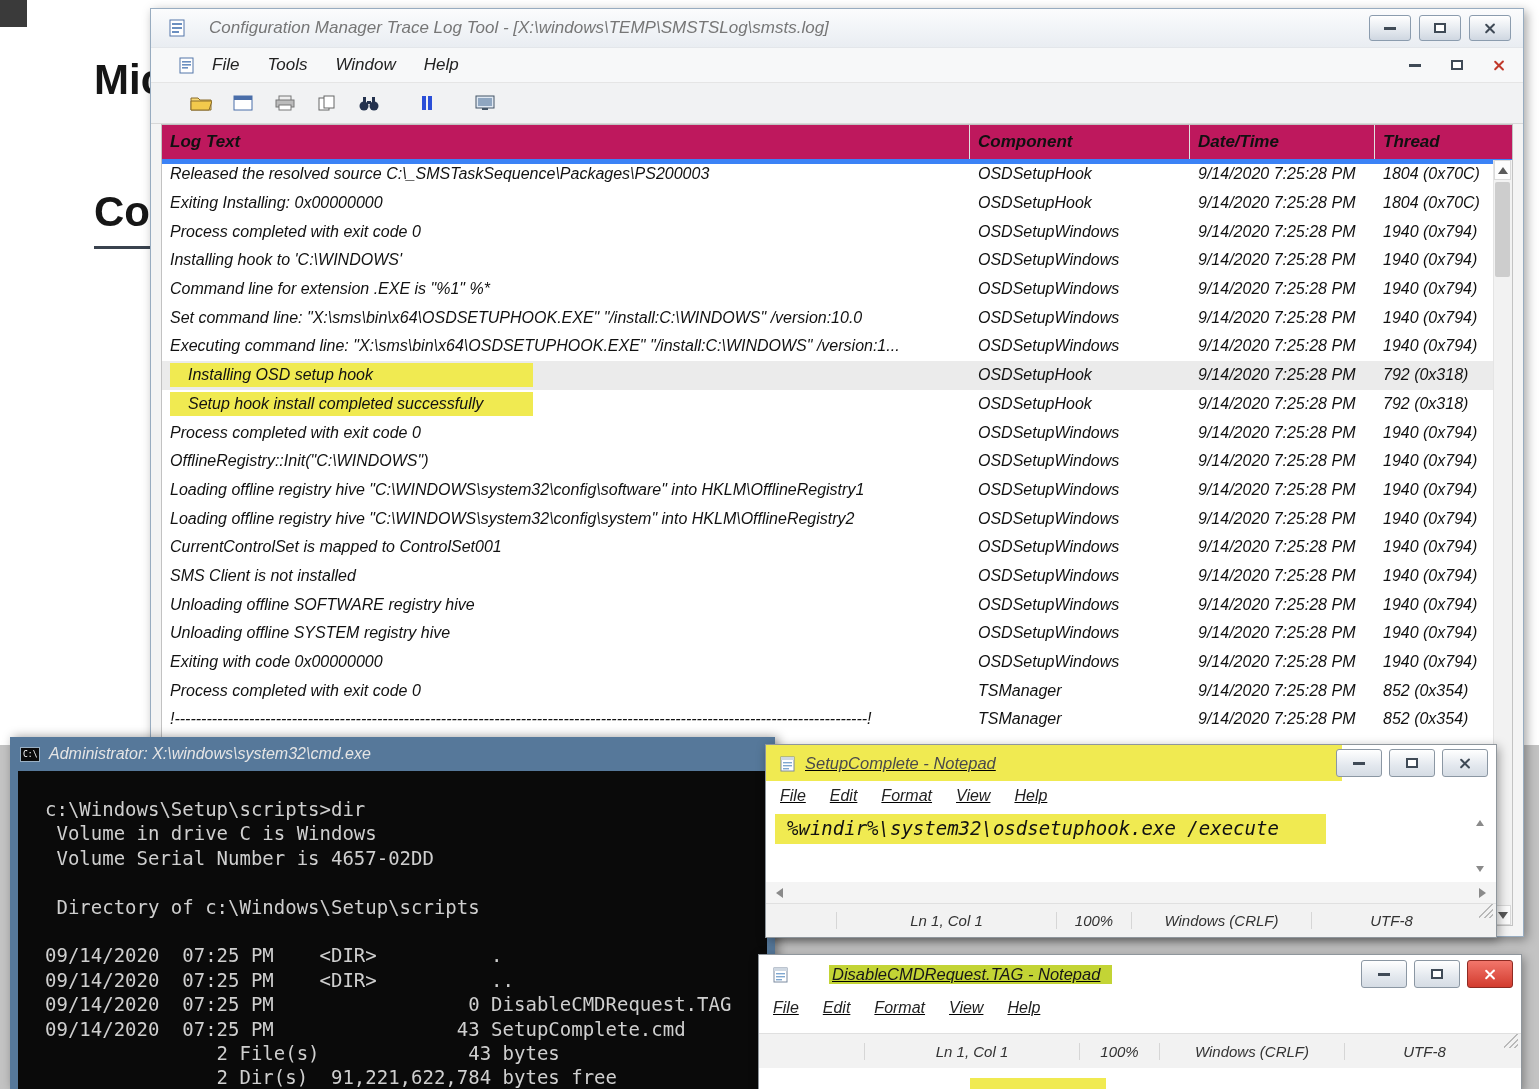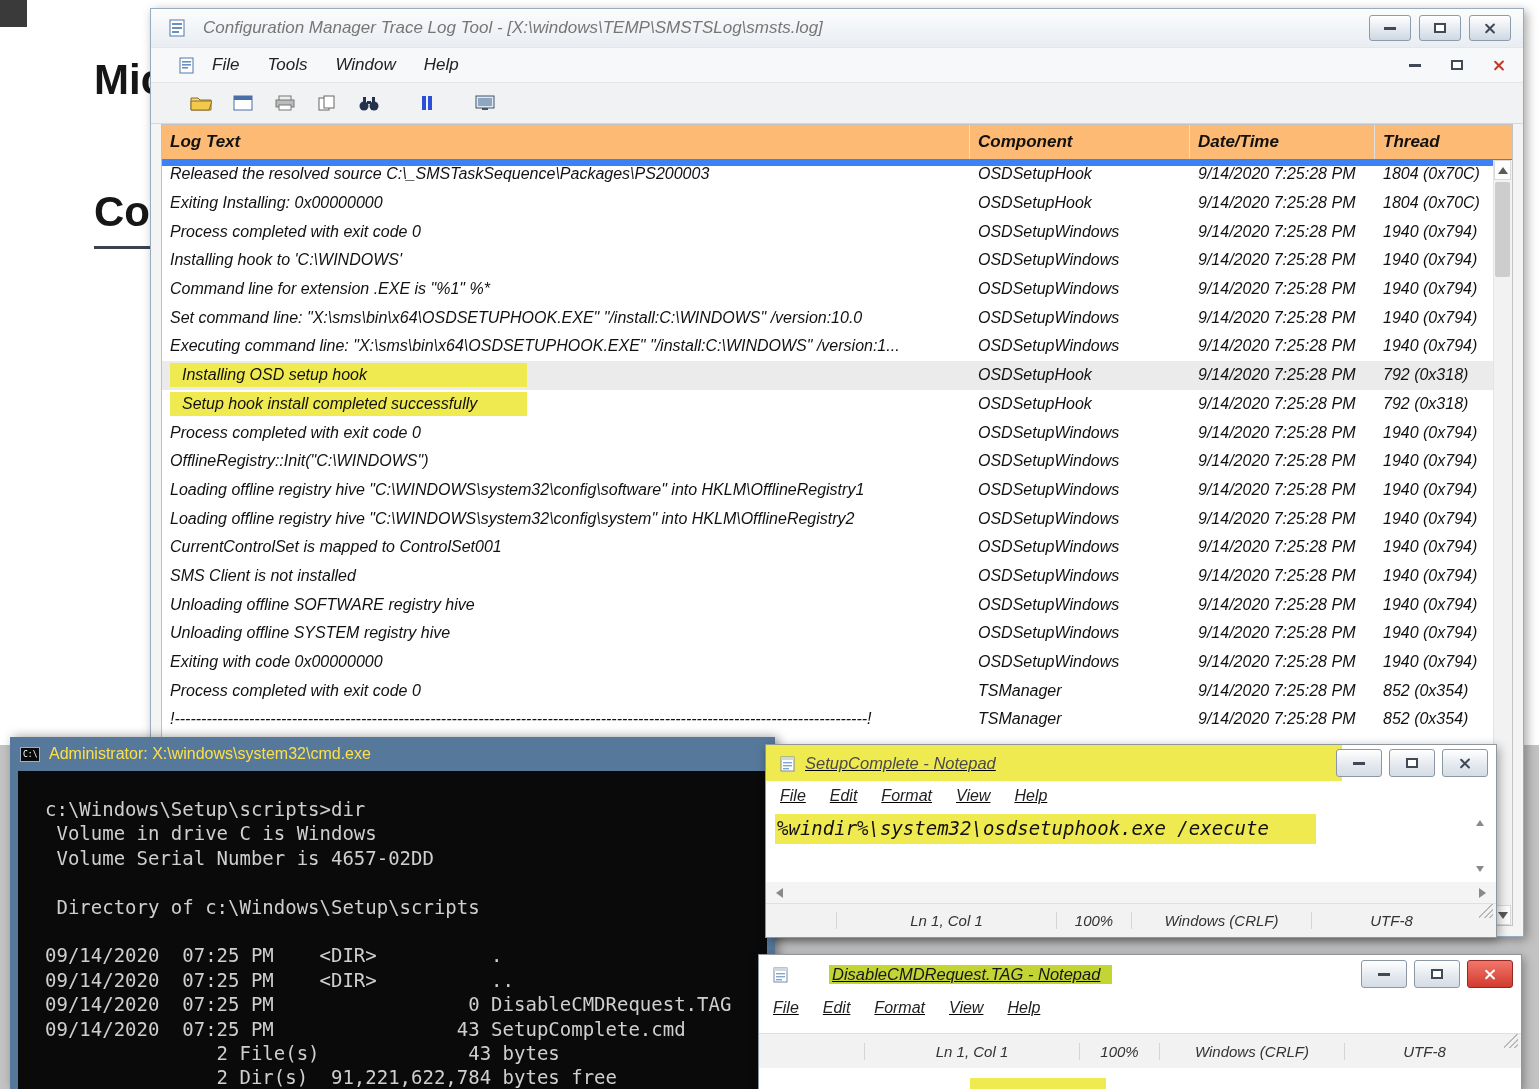--- a/index.html
+++ b/index.html
@@ -27,58 +27,58 @@
   .tri-up.sm { border-left-width:4px; border-right-width:4px; border-bottom:6px solid #8a8a8a; }
   .tri-down.sm { border-left-width:4px; border-right-width:4px; border-top:6px solid #8a8a8a; }
   .tri-left { width:0; height:0; border-top:5px solid transparent; border-bottom:5px solid transparent; border-right:7px solid #8a8a8a; }
   .tri-right { width:0; height:0; border-top:5px solid transparent; border-bottom:5px solid transparent; border-left:7px solid #8a8a8a; }
 
   
   .cmtrace { position:absolute; left:150px; top:8px; width:1372px; height:927px;
              background:#f4f4f4; border:1px solid #98acc0; box-shadow:3px 3px 10px rgba(0,0,0,.35); z-index:1; }
   .ct-titlebar { height:38px; display:flex; align-items:center; padding:0 12px 0 18px;
                  background:linear-gradient(#fbfcfd,#e9edf2); border-bottom:1px solid #e3e6ea; }
-  .ct-title { margin-left:8px; font-style:italic; font-size:17px; color:#767676; white-space:nowrap; overflow:hidden; flex:1; }
+  .ct-title { margin-left:14px; font-style:italic; font-size:17px; color:#767676; white-space:nowrap; overflow:hidden; flex:1; }
   .cap-btns { display:flex; gap:8px; margin-left:12px; }
   .cap-btn { width:40px; height:24px; border:1px solid #8b9cae; border-radius:3px;
              background:linear-gradient(#ffffff,#e3e8ee 60%,#cfd7e1);
              display:flex; align-items:center; justify-content:center; cursor:default; }
 
   .ct-menubar { height:34px; display:flex; align-items:center; padding-left:28px; background:#f7f8f9; border-bottom:1px solid #e5e5e5; }
   .ct-menu-item { font-style:italic; font-size:17px; color:#222; margin-right:28px; }
   .doc-icon { margin-right:18px; display:flex; }
   .mdi-btns { margin-left:auto; margin-right:14px; display:flex; gap:22px; align-items:center; }
   .mdi-btn { display:flex; align-items:center; justify-content:center; width:20px; height:18px; }
 
   .ct-toolbar { height:40px; display:flex; align-items:center; padding-left:32px; background:#f1f2f3; border-bottom:1px solid #d8d8d8; gap:6px; }
   .tb-btn { width:36px; height:30px; border:none; background:transparent; display:flex; align-items:center; justify-content:center; padding:0; }
   .tb-btn.gap { margin-left:16px; }
 
   .ct-content { position:absolute; left:10px; right:10px; top:115px; bottom:10px; background:#fff; border:1px solid #c2c2c2; }
-  .ct-header { display:grid; grid-template-columns:808px 220px 185px 1fr; height:34px; background:#fdba74; border-bottom:7px solid #3b82f6; }
+  .ct-header { display:grid; grid-template-columns:808px 220px 185px 1fr; height:34px; background:#be185d; border-bottom:5px solid #3b82f6; }
   .hc { font-style:italic; font-size:17px; font-weight:bold; color:#111; padding-left:8px;
         border-right:1px solid #e0e0e0; display:flex; align-items:center; overflow:hidden; white-space:nowrap; }
   .hc:last-child { border-right:none; }
   .ct-rows { position:absolute; top:35px; left:0; right:18px; bottom:0; overflow:hidden; }
   .trow { display:grid; grid-template-columns:808px 220px 185px 1fr; height:28.7px; align-items:center; }
   .tc { font-style:italic; font-size:16px; color:#111; padding-left:8px; white-space:nowrap; overflow:hidden; }
   .trow.sel { background:#ebebeb; }
-  .trow.hl .txt { background:#f0ea51; display:inline-block; min-width:345px; padding:3px 0 3px 12px; }
+  .trow.hl .txt { background:#f0ea51; display:inline-block; min-width:345px; padding:3px 0 3px 18px; }
 
   .vsb { position:absolute; top:35px; right:0; bottom:0; width:18px; background:#f2f2f2; border-left:1px solid #e4e4e4; }
   .sb-btn { position:absolute; left:0; width:17px; height:20px; background:#fdfdfd; border:1px solid #dadada;
             display:flex; align-items:center; justify-content:center; box-sizing:border-box; }
   .sb-btn.top { top:0; } .sb-btn.bottom { bottom:0; }
   .sb-thumb { position:absolute; left:1px; top:22px; width:15px; height:95px; background:#cdcdcd; border-radius:2px; }
 
   
   .cmd { position:absolute; left:10px; top:737px; width:765px; height:352px; background:#56789a;
          box-shadow:3px 0 10px rgba(0,0,0,.4); z-index:2; }
   .cmd-titlebar { height:34px; display:flex; align-items:center; padding-left:10px; gap:9px; }
-  .cmd-title { font-size:16px; color:#fde047; white-space:nowrap; }
+  .cmd-title { font-style:italic; font-size:16px; color:#e5e5e5; white-space:nowrap; }
   .cmd-icon { width:20px; height:15px; background:#0a0a0a; border:1px solid #9ab0c4; color:#fff; font-size:8px;
               line-height:13px; padding-left:2px; box-sizing:border-box; font-family:"DejaVu Sans Mono", monospace; }
   .cmd-body { position:absolute; left:8px; right:8px; top:34px; bottom:0; background:#0a0a0a;
               padding:26px 0 0 27px; font-family:"DejaVu Sans Mono", monospace; font-size:19px;
               line-height:24.4px; color:#cfcfcf; overflow:hidden; }
   .cmd-line { white-space:pre; min-height:24.4px; }
 
   
   .np { position:absolute; background:#fff; border:1px solid #8f969c; box-shadow:2px 3px 10px rgba(0,0,0,.35);text-decoration:underline; }
   .np1 { left:765px; top:744px; width:730px; height:192px; z-index:3; }
@@ -96,21 +96,21 @@
   .np-cap.red { background:linear-gradient(#f2766b,#d23b2e); border-color:#8e2a22; }
 
   .np-menubar { height:29px; display:flex; align-items:center; padding-left:14px; background:#fff; }
   .np2 .np-menubar { height:30px; }
   .np-menu-item { font-style:italic; font-size:16px; color:#222; margin-right:24px; }
 
   .np-text { position:absolute; left:0; right:0; background:#fff; overflow:hidden; }
   .np1 .np-text { top:65px; height:72px; }
   .np2 .np-text { top:68px; height:10px; }
   .np-content-hl { position:absolute; left:9px; top:4px; font-family:"DejaVu Sans Mono", monospace; font-size:19px;
-                   font-style:italic; color:#111; background:#f0ea51; min-width:533px; padding:3px 6px 5px 2px; white-space:pre; }
+                   font-style:italic; color:#111; background:#f0ea51; min-width:533px; padding:3px 6px 5px 12px; white-space:pre; }
   .np-chevron { position:absolute; right:12px; }
   .np-chevron.up { top:10px; } .np-chevron.dn { bottom:10px; }
 
   .np-hsb { position:absolute; left:0; right:0; top:137px; height:22px; background:#f4f4f4;
             display:flex; align-items:center; justify-content:space-between; padding:0 10px; box-sizing:border-box; }
 
   .np-status { position:absolute; left:0; right:0; height:33px; background:#f2f2f2; border-top:1px solid #e0e0e0;
                display:flex; align-items:center; font-style:italic; font-size:15px; color:#333; }
   .np1 .np-status { bottom:0; }
   .np2 .np-status { top:78px; height:34px; }

